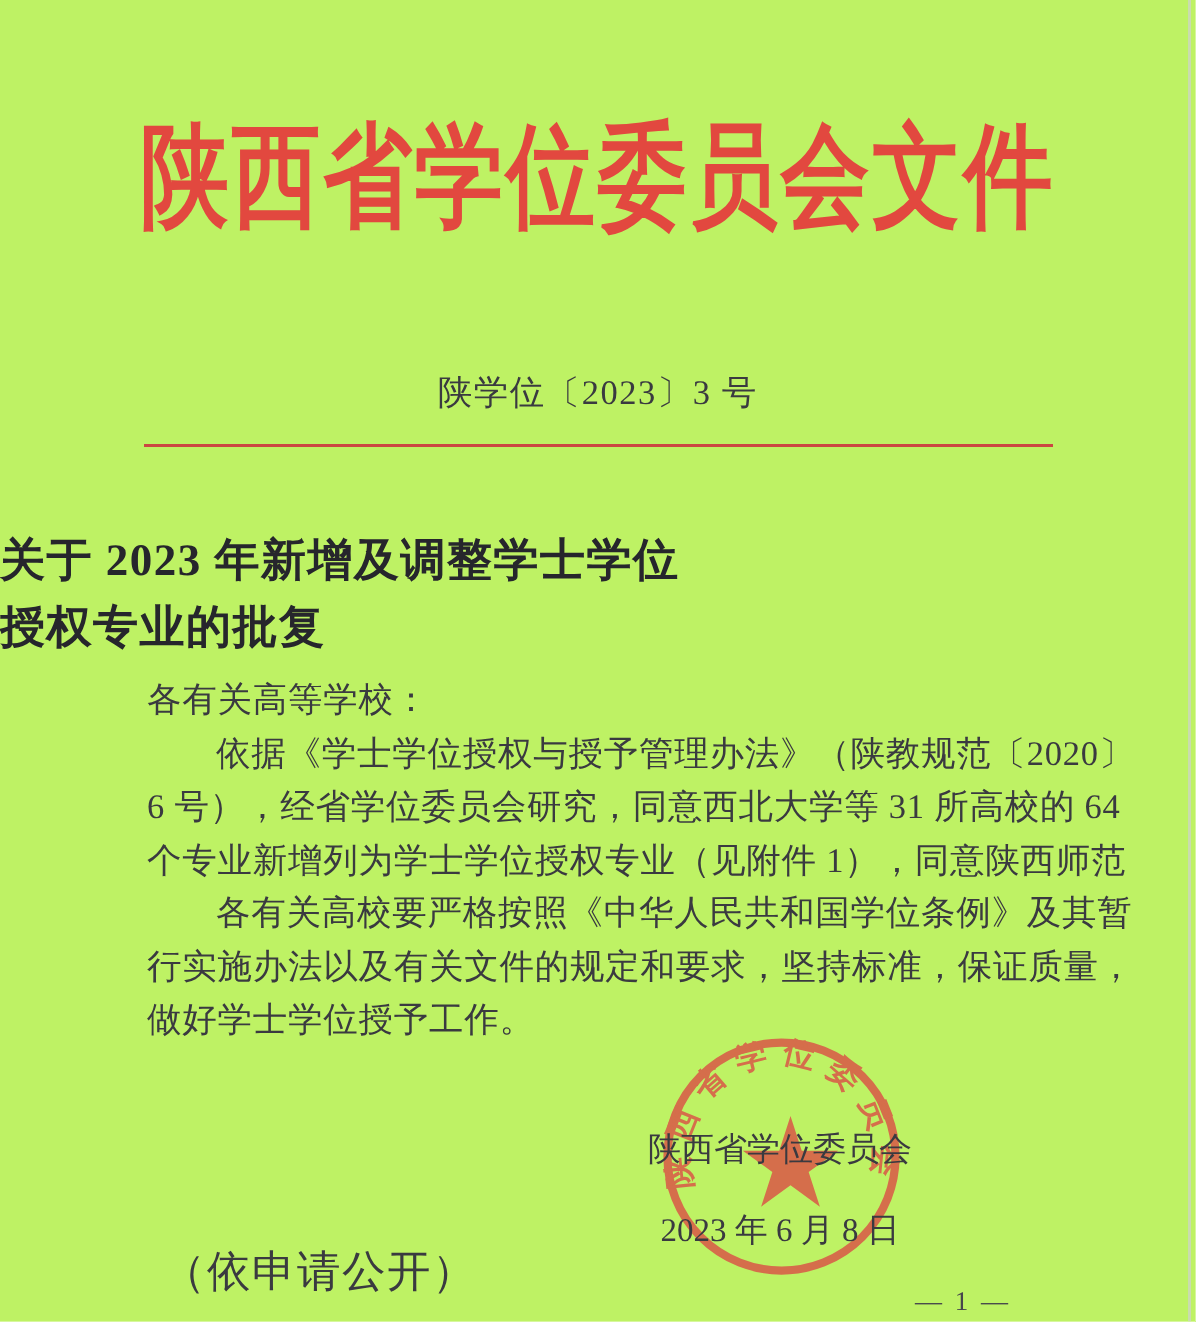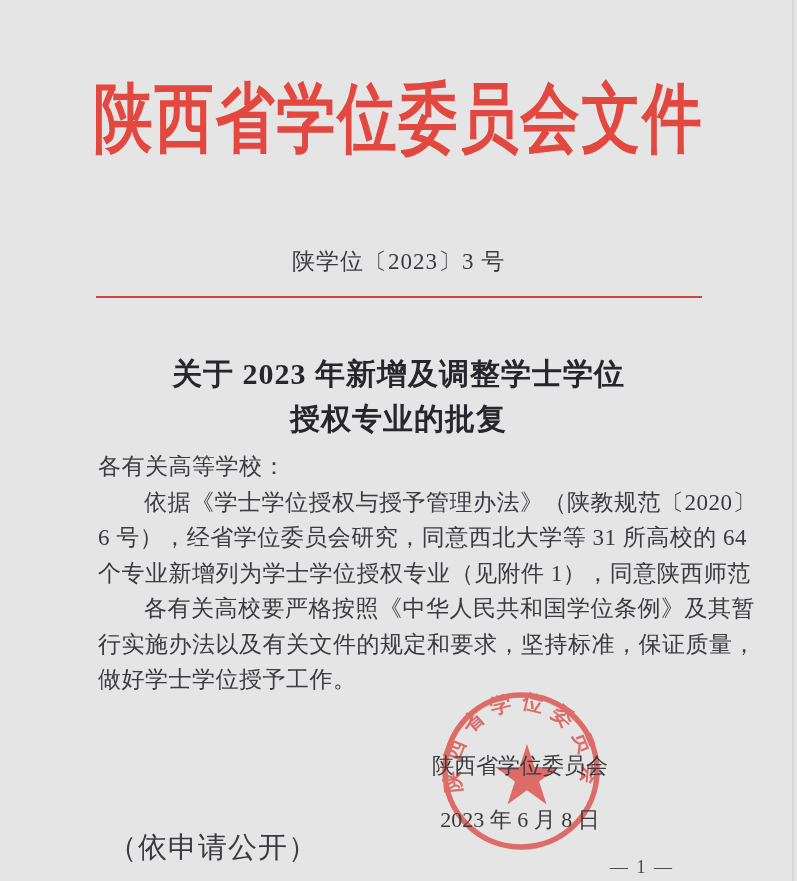--- a/index.html
+++ b/index.html
@@ -5,21 +5,21 @@
   * { margin: 0; padding: 0; box-sizing: border-box; }
   html, body { width: 797px; height: 881px; }
   body {
     font-family: "Liberation Serif", "DejaVu Serif", serif;
     background: #ffffff;
   }
   .page {
     position: relative;
     width: 797px;
     height: 881px;
-    background: #e5e5e5;
+    background: #bef264;
     overflow: hidden;
     color: #33333a;
   }
   .scan-edge-right {
     position: absolute;
     top: 0; right: 3px;
     width: 2px; height: 100%;
     background: #cfcfd6;
     opacity: .65;
   }
@@ -48,21 +48,20 @@
   .red-line {
     position: absolute;
     top: 296px; left: 96px;
     width: 606px; height: 2px;
     background: #cb4742;
   }
   .doc-title {
     position: absolute;
     top: 351px; left: 0;
     width: 100%;
-    text-align: center;
     font-size: 30px;
     font-weight: 700;
     line-height: 45px;
     color: #26262c;
     letter-spacing: 1px;
   }
   .body-text {
     position: absolute;
     top: 449px; left: 98px;
     width: 624px;

